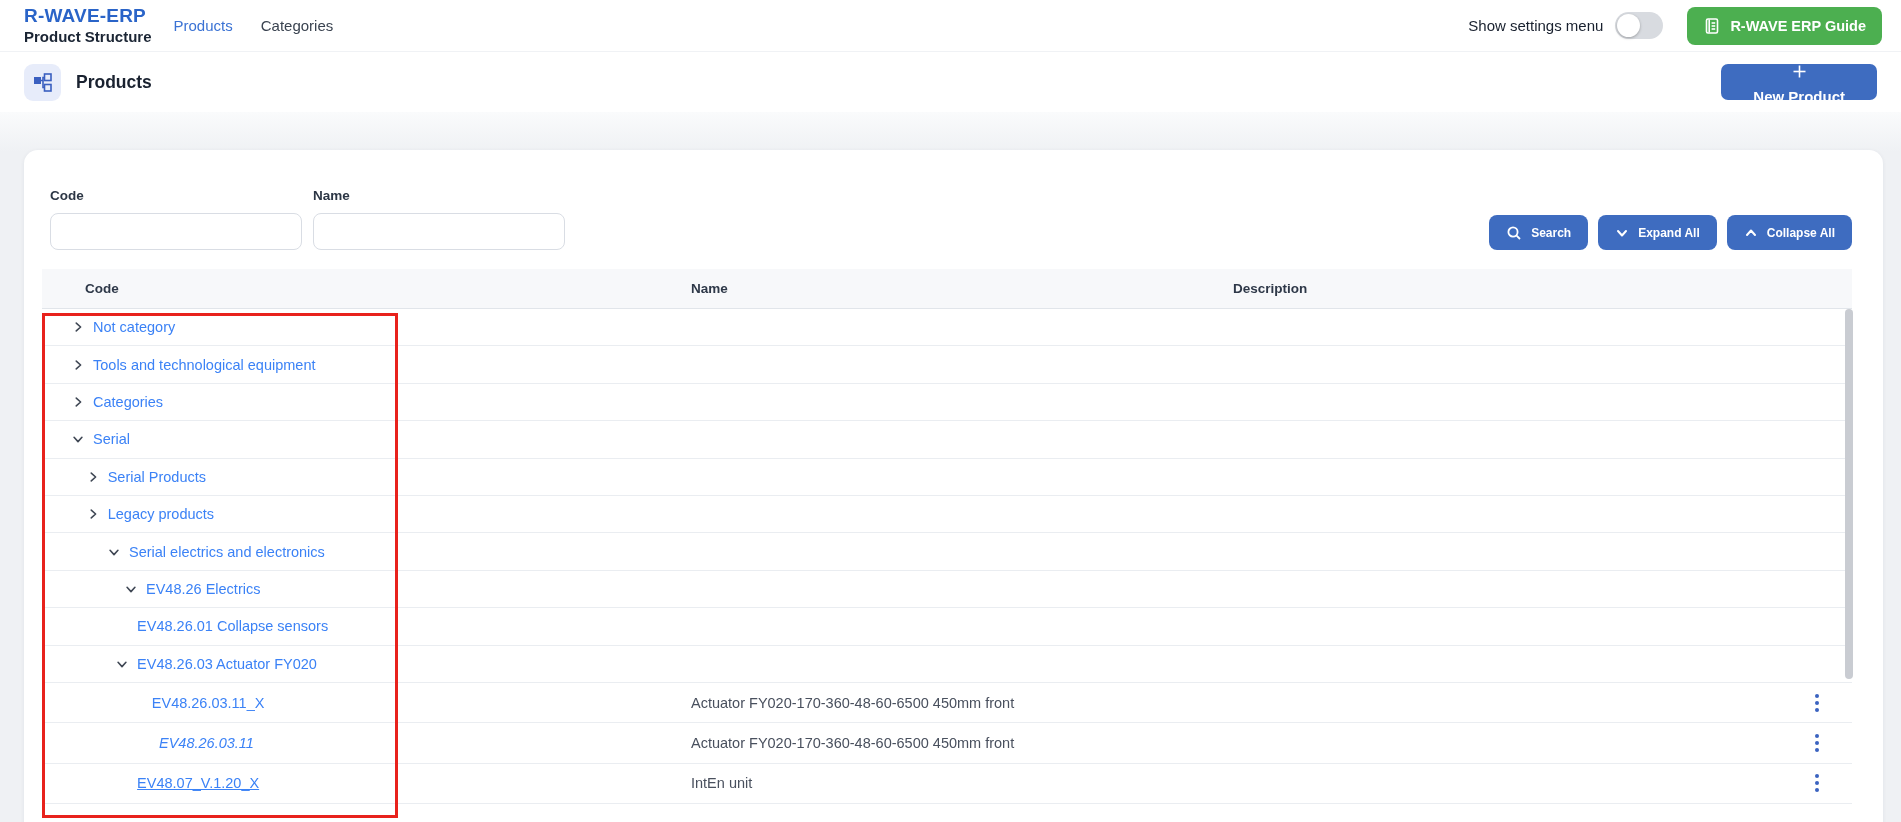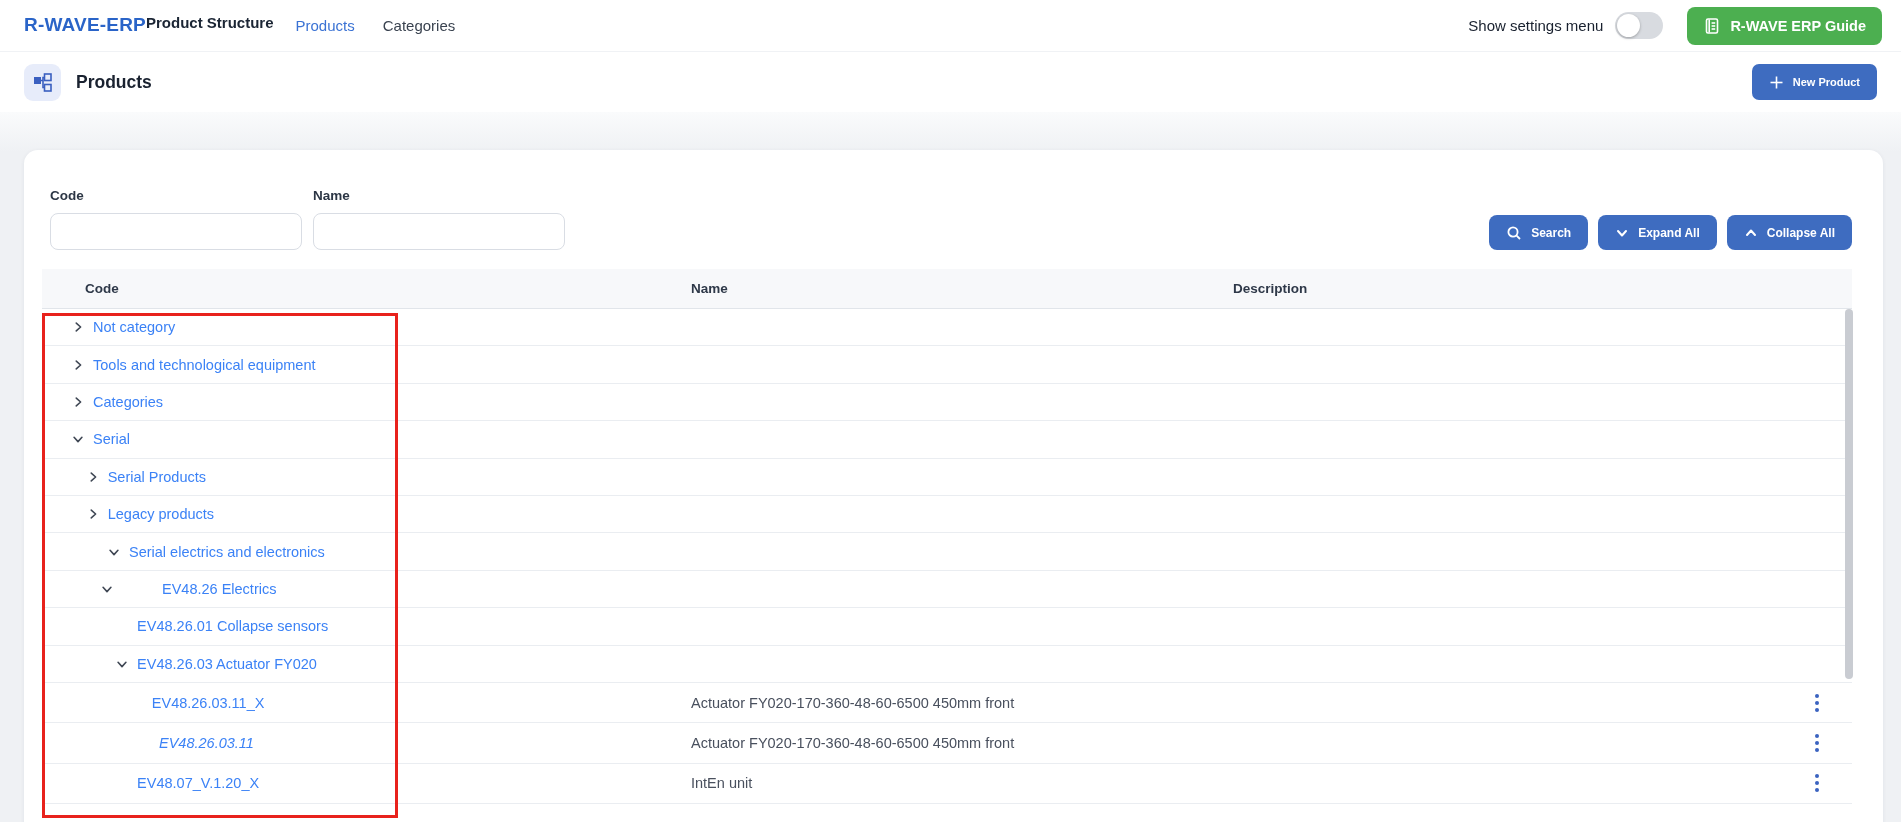--- a/index.html
+++ b/index.html
@@ -9,21 +9,21 @@
     font-family:"Liberation Sans", sans-serif;
     background:#eff1f4;
     color:#2c3645;
   }
   
   .topbar {
     position:absolute; top:0; left:0; width:100%; height:52px;
     background:#fff; display:flex; align-items:center;
     padding:0 19px 0 24px; z-index:6; border-bottom:1px solid #f0f2f5;
   }
-  .brand { display:flex; flex-direction:row; line-height:1.18; }
+  .brand { display:flex; flex-direction:column; line-height:1.18; }
   .brand-title { font-size:19px; font-weight:700; color:#2a64c8; letter-spacing:.2px; }
   .brand-sub { font-size:15px; font-weight:700; color:#1b2534; }
   .nav { display:flex; gap:28px; margin-left:22px; }
   .nav .nav-link { font-size:15px; font-weight:500; color:#3a4350; cursor:pointer; }
   .nav .nav-link.active { color:#3a72d4; }
   .top-spacer { flex:1; }
   .settings-label { font-size:15px; color:#18202e; margin-right:12px; }
   .toggle {
     width:48px; height:27px; border-radius:14px; background:#d8dbe0;
     position:relative; margin-right:24px; cursor:pointer; flex:none;
@@ -42,22 +42,22 @@
     position:absolute; top:52px; left:0; width:100%; height:60px; background:#fff;
     display:flex; align-items:center; padding:0 24px; z-index:5;
   }
   .tile {
     width:37px; height:37px; border-radius:9px; background:#e7ecfa;
     display:flex; align-items:center; justify-content:center; flex:none;
   }
   .page-title { margin-left:15px; font-size:17.5px; font-weight:700; color:#1a2230; }
   .new-btn {
     margin-left:auto; height:36px; background:#3e6cc0; border:none; border-radius:7px;
-    color:#fff; font-weight:700; font-size:11px; display:flex; align-items:center;
-    gap:9px; padding:0 17px; cursor:pointer; font-family:inherit;
+    color:#fff; font-weight:700; font-size:15px; display:flex; align-items:center;
+    gap:9px; padding:0 32px; cursor:pointer; font-family:inherit;flex-direction:column;
   }
   
   .content {
     position:absolute; top:112px; left:0; width:100%; height:710px;
     background:linear-gradient(180deg,#fafbfc 0,#eff1f4 40px);
   }
   .card {
     position:absolute; top:38px; left:24px; width:1859px; height:700px;
     background:#fff; border-radius:14px; box-shadow:0 1px 4px rgba(25,39,70,.07);
     padding:38px 31px 0 18px;
@@ -276,21 +276,21 @@
               <svg class="chev-svg" viewBox="0 0 16 16" fill="none" stroke="#3f4754" stroke-width="1.8" stroke-linecap="round" stroke-linejoin="round">
                 <path d="M3.5 6 L8 11 L12.5 6"></path>
               </svg>
               <span>Serial electrics and electronics</span>
             </div>
             <div class="name-cell"></div>
             <div class="desc-cell"></div>
             <div style="display: flex; justify-content: center;"></div>
           </div>
           <div class="trow">
-            <div class="code-cell" style="padding-left: 58px; gap: 40px;">
+            <div class="code-cell" style="padding-left: 82px;">
               <svg class="chev-svg" viewBox="0 0 16 16" fill="none" stroke="#3f4754" stroke-width="1.8" stroke-linecap="round" stroke-linejoin="round">
                 <path d="M3.5 6 L8 11 L12.5 6"></path>
               </svg>
               <span>EV48.26 Electrics</span>
             </div>
             <div class="name-cell"></div>
             <div class="desc-cell"></div>
             <div style="display: flex; justify-content: center;"></div>
           </div>
           <div class="trow">
@@ -334,21 +334,21 @@
             <div class="desc-cell"></div>
             <div style="display: flex; justify-content: center;">
               <div class="kebab">
                 <i></i>
                 <i></i>
                 <i></i>
               </div>
             </div>
           </div>
           <div class="trow product">
-            <div class="code-cell" style="padding-left: 95.1px;">
+            <div class="code-cell" style="padding-left: 95.1px; text-decoration: underline;">
               <span>EV48.07_V.1.20_X</span>
             </div>
             <div class="name-cell">IntEn unit</div>
             <div class="desc-cell"></div>
             <div style="display: flex; justify-content: center;">
               <div class="kebab">
                 <i></i>
                 <i></i>
                 <i></i>
               </div>

